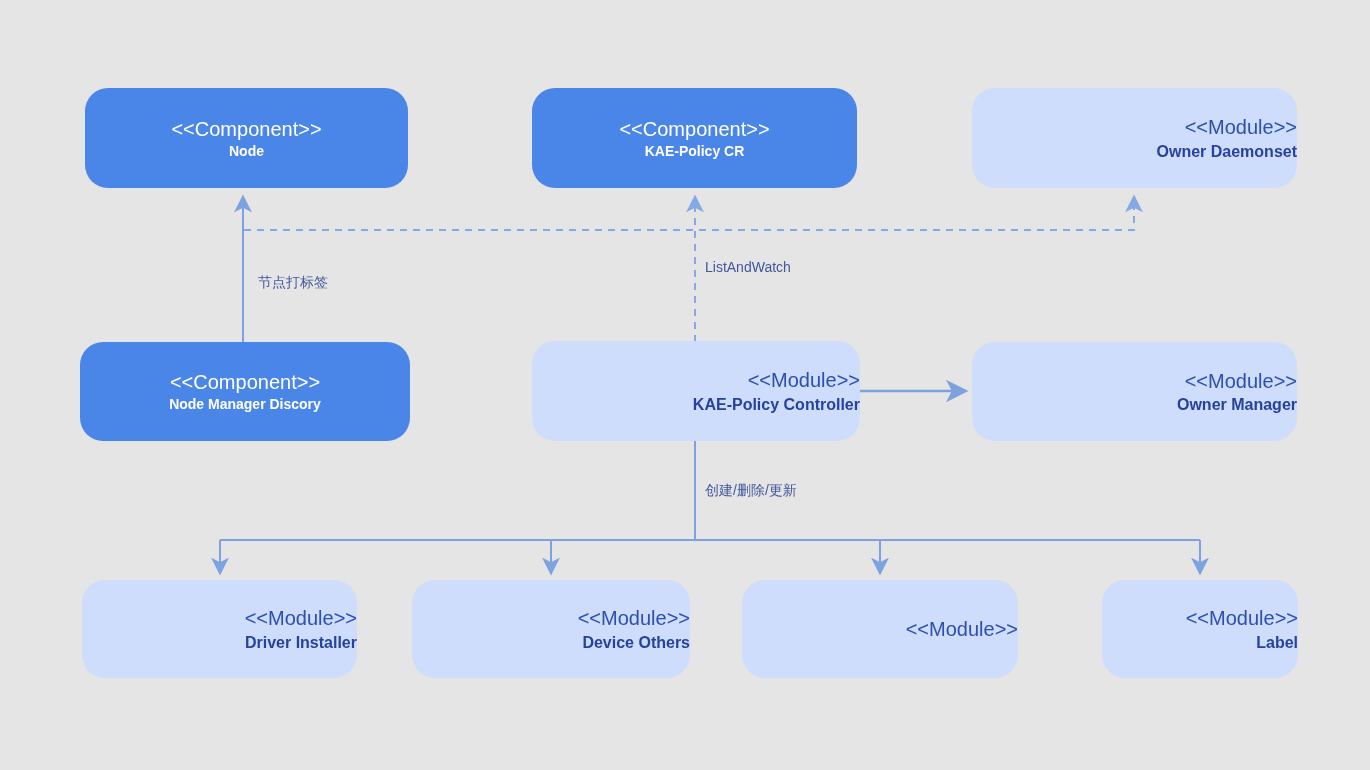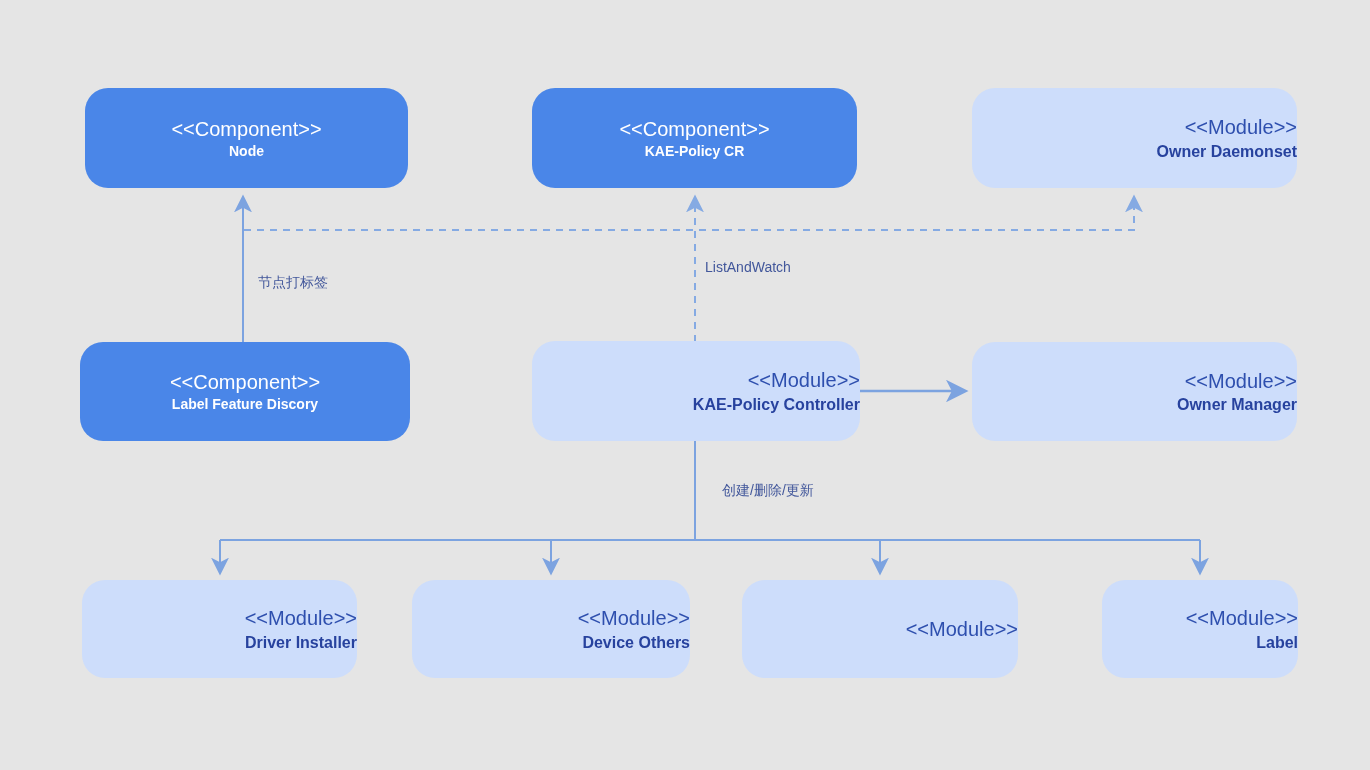--- a/index.html
+++ b/index.html
@@ -82,21 +82,21 @@
     <div class="name">KAE-Policy CR</div>
   </div>
 
   <div class="box module" style="left:972px;top:88px;width:325px;height:100px;">
     <div class="stereo">&lt;&lt;Module&gt;&gt;</div>
     <div class="name">Owner Daemonset</div>
   </div>
 
   <div class="box component" style="left:80px;top:342px;width:330px;height:99px;">
     <div class="stereo">&lt;&lt;Component&gt;&gt;</div>
-    <div class="name">Label Feature Discory</div>
+    <div class="name">Node Manager Discory</div>
   </div>
 
   <div class="box module" style="left:532px;top:341px;width:328px;height:100px;">
     <div class="stereo">&lt;&lt;Module&gt;&gt;</div>
     <div class="name">KAE-Policy Controller</div>
   </div>
 
   <div class="box module" style="left:972px;top:342px;width:325px;height:99px;">
     <div class="stereo">&lt;&lt;Module&gt;&gt;</div>
     <div class="name">Owner Manager</div>
@@ -118,15 +118,15 @@
 
   <div class="box module" style="left:1102px;top:580px;width:196px;height:98px;">
     <div class="stereo">&lt;&lt;Module&gt;&gt;</div>
     <div class="name">Label</div>
   </div>
 
   <div class="edge-label" style="left:258px;top:274px;">节点打标签</div>
 
   <div class="edge-label" style="left:705px;top:259px;">ListAndWatch</div>
 
-  <div class="edge-label" style="left:705px;top:482px;margin-left:17px;">创建/删除/更新</div>
+  <div class="edge-label" style="left:705px;top:482px;">创建/删除/更新</div>
 
 </div>
 
 </body></html>

